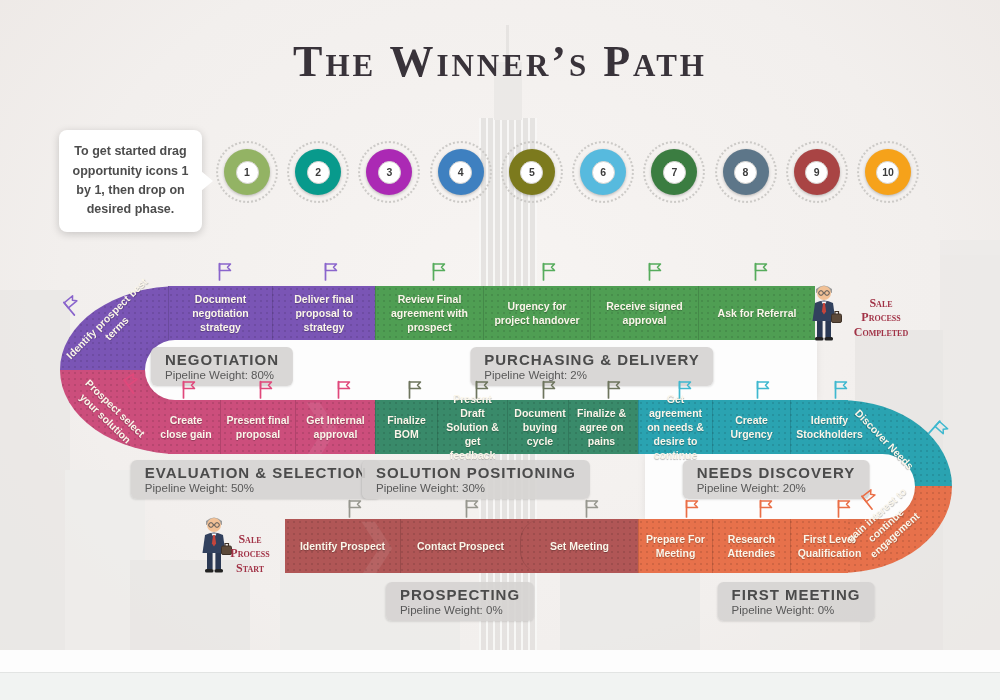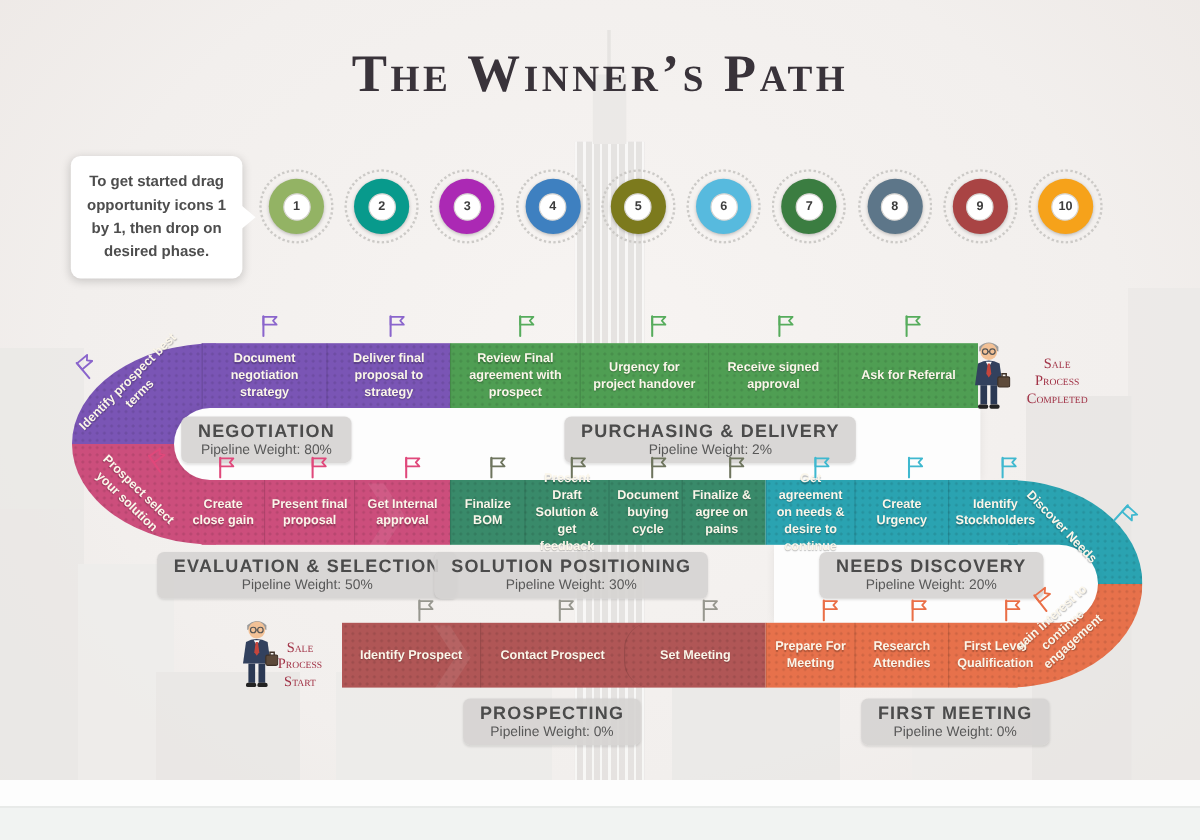--- a/index.html
+++ b/index.html
@@ -52,29 +52,29 @@
     font-size:10.5px;font-weight:700;color:#fbf6ea;line-height:1.35;padding:0 5px;box-sizing:border-box;
     text-shadow:0 1px 1px rgba(0,0,0,0.28);}
   .row-top{top:286px;height:54px;}
   .row-mid{top:400px;height:54px;}
   .row-bot{top:519px;height:54px;}
   .div-l{border-left:1px solid rgba(0,0,0,0.13);}
   .curve-text{position:absolute;z-index:4;text-align:center;font-size:10.5px;font-weight:700;color:#fbf6ea;
     line-height:1.3;white-space:pre-line;text-shadow:0 1px 1px rgba(0,0,0,0.28);}
   
   .phase-label{position:absolute;z-index:5;transform:translateX(-50%);background:rgba(213,211,209,0.9);
-    border-radius:6px;padding:4px 14px 5px;text-align:center;box-shadow:0 1px 2px rgba(0,0,0,0.10);white-space:nowrap;}
+    border-radius:6px;padding:4px 14px 5px;box-shadow:0 1px 2px rgba(0,0,0,0.10);white-space:nowrap;}
   .phase-label .name{font-size:15px;font-weight:700;color:#4b4b4b;letter-spacing:1px;}
   .phase-label .weight{font-size:11.5px;color:#585858;margin-top:1px;}
   
   .flags-layer{position:absolute;inset:0;z-index:5;pointer-events:none;}
   .flag{position:absolute;width:17px;height:20px;}
   
   .marker-text{position:absolute;z-index:5;font-family:"Liberation Serif", serif;font-variant:small-caps;
-    font-weight:400;font-size:12px;line-height:1.2;color:#a13246;text-align:center;white-space:pre-line;}
+    font-weight:700;font-size:12px;line-height:1.2;color:#a13246;text-align:center;white-space:pre-line;}
   .businessman{position:absolute;z-index:5;}
   .chevron{position:absolute;z-index:3;color:rgba(255,255,255,0.08);font-size:52px;font-weight:700;pointer-events:none;}
 </style>
 </head>
 <body>
 
 <div class="stage">
 
   <div class="skyline">
     <div class="bld win-v" style="left:479px;top:118px;width:58px;height:532px;"></div>

